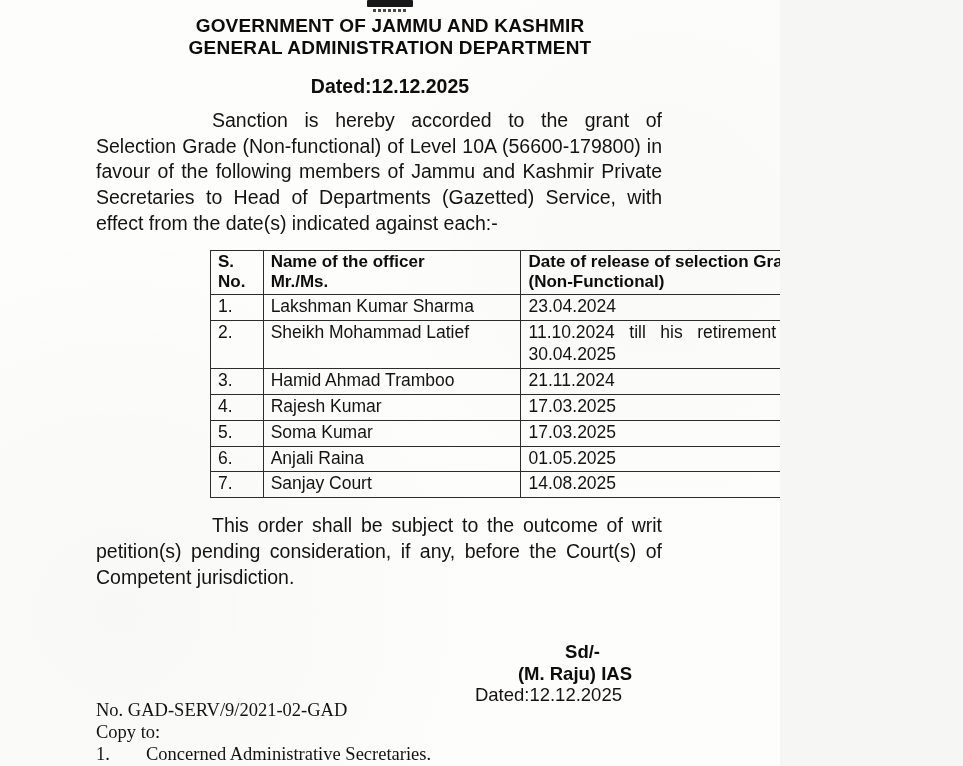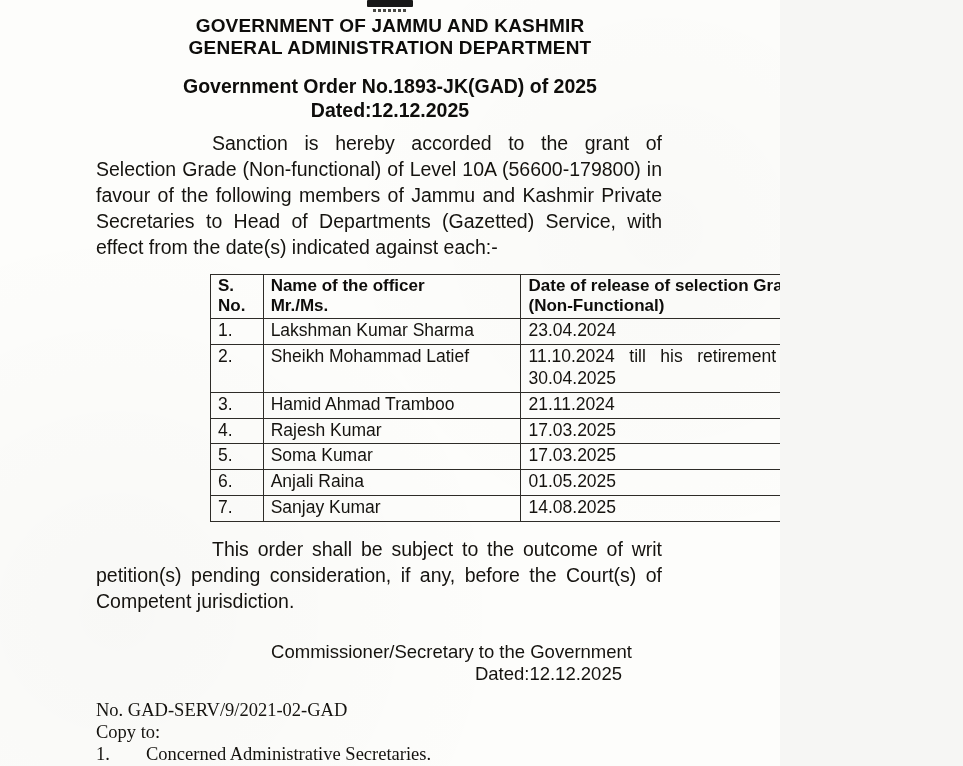--- a/index.html
+++ b/index.html
@@ -66,21 +66,20 @@
     <div class="emblem-strip"></div>
   </div>
 
   <div class="hdr">
     <div class="hdr-l1">GOVERNMENT OF JAMMU AND KASHMIR</div>
     <div class="hdr-l2">GENERAL ADMINISTRATION DEPARTMENT</div>
   </div>
 
 
   <div class="order">
-    <div>Government Order No.1893-JK(GAD) of 2025</div>
     <div>Dated:12.12.2025</div>
   </div>
 
   <div class="para">Sanction is hereby accorded to the grant of Selection Grade (Non-functional) of Level 10A (56600-179800) in favour of the following members of Jammu and Kashmir Private Secretaries to Head of Departments (Gazetted) Service, with effect from the date(s) indicated against each:-</div>
 
   <table class="officers">
     <thead>
       <tr>
         <th class="col-sno">
           <div>S.</div>
@@ -122,31 +121,32 @@
           <td class="col-name">Soma Kumar</td>
           <td class="col-date">17.03.2025</td>
         </tr>
         <tr>
           <td class="col-sno">6.</td>
           <td class="col-name">Anjali Raina</td>
           <td class="col-date">01.05.2025</td>
         </tr>
         <tr>
           <td class="col-sno">7.</td>
-          <td class="col-name">Sanjay Kumar</td>
+          <td class="col-name">Sanjay Court</td>
           <td class="col-date">14.08.2025</td>
         </tr>
       </tbody>
   </table>
 
   <div class="para para2">This order shall be subject to the outcome of writ petition(s) pending consideration, if any, before the Court(s) of Competent jurisdiction.</div>
 
 
   <div class="signature">
-    <div class="sig-designation">Commissioner/Secretary to the Government</div>
+    <div class="sig-sd">Sd/-</div>
+    <div class="sig-name">(M. Raju) IAS</div>
     <div class="sig-dated">Dated:12.12.2025</div>
   </div>
 
   <div class="footer">
     <div class="footer-ref">No. GAD-SERV/9/2021-02-GAD</div>
     <div class="footer-copyto">Copy to:</div>
     <div>
         <div class="copy-item">
           <span class="copy-num">1.</span>
           <span>Concerned Administrative Secretaries.</span>

